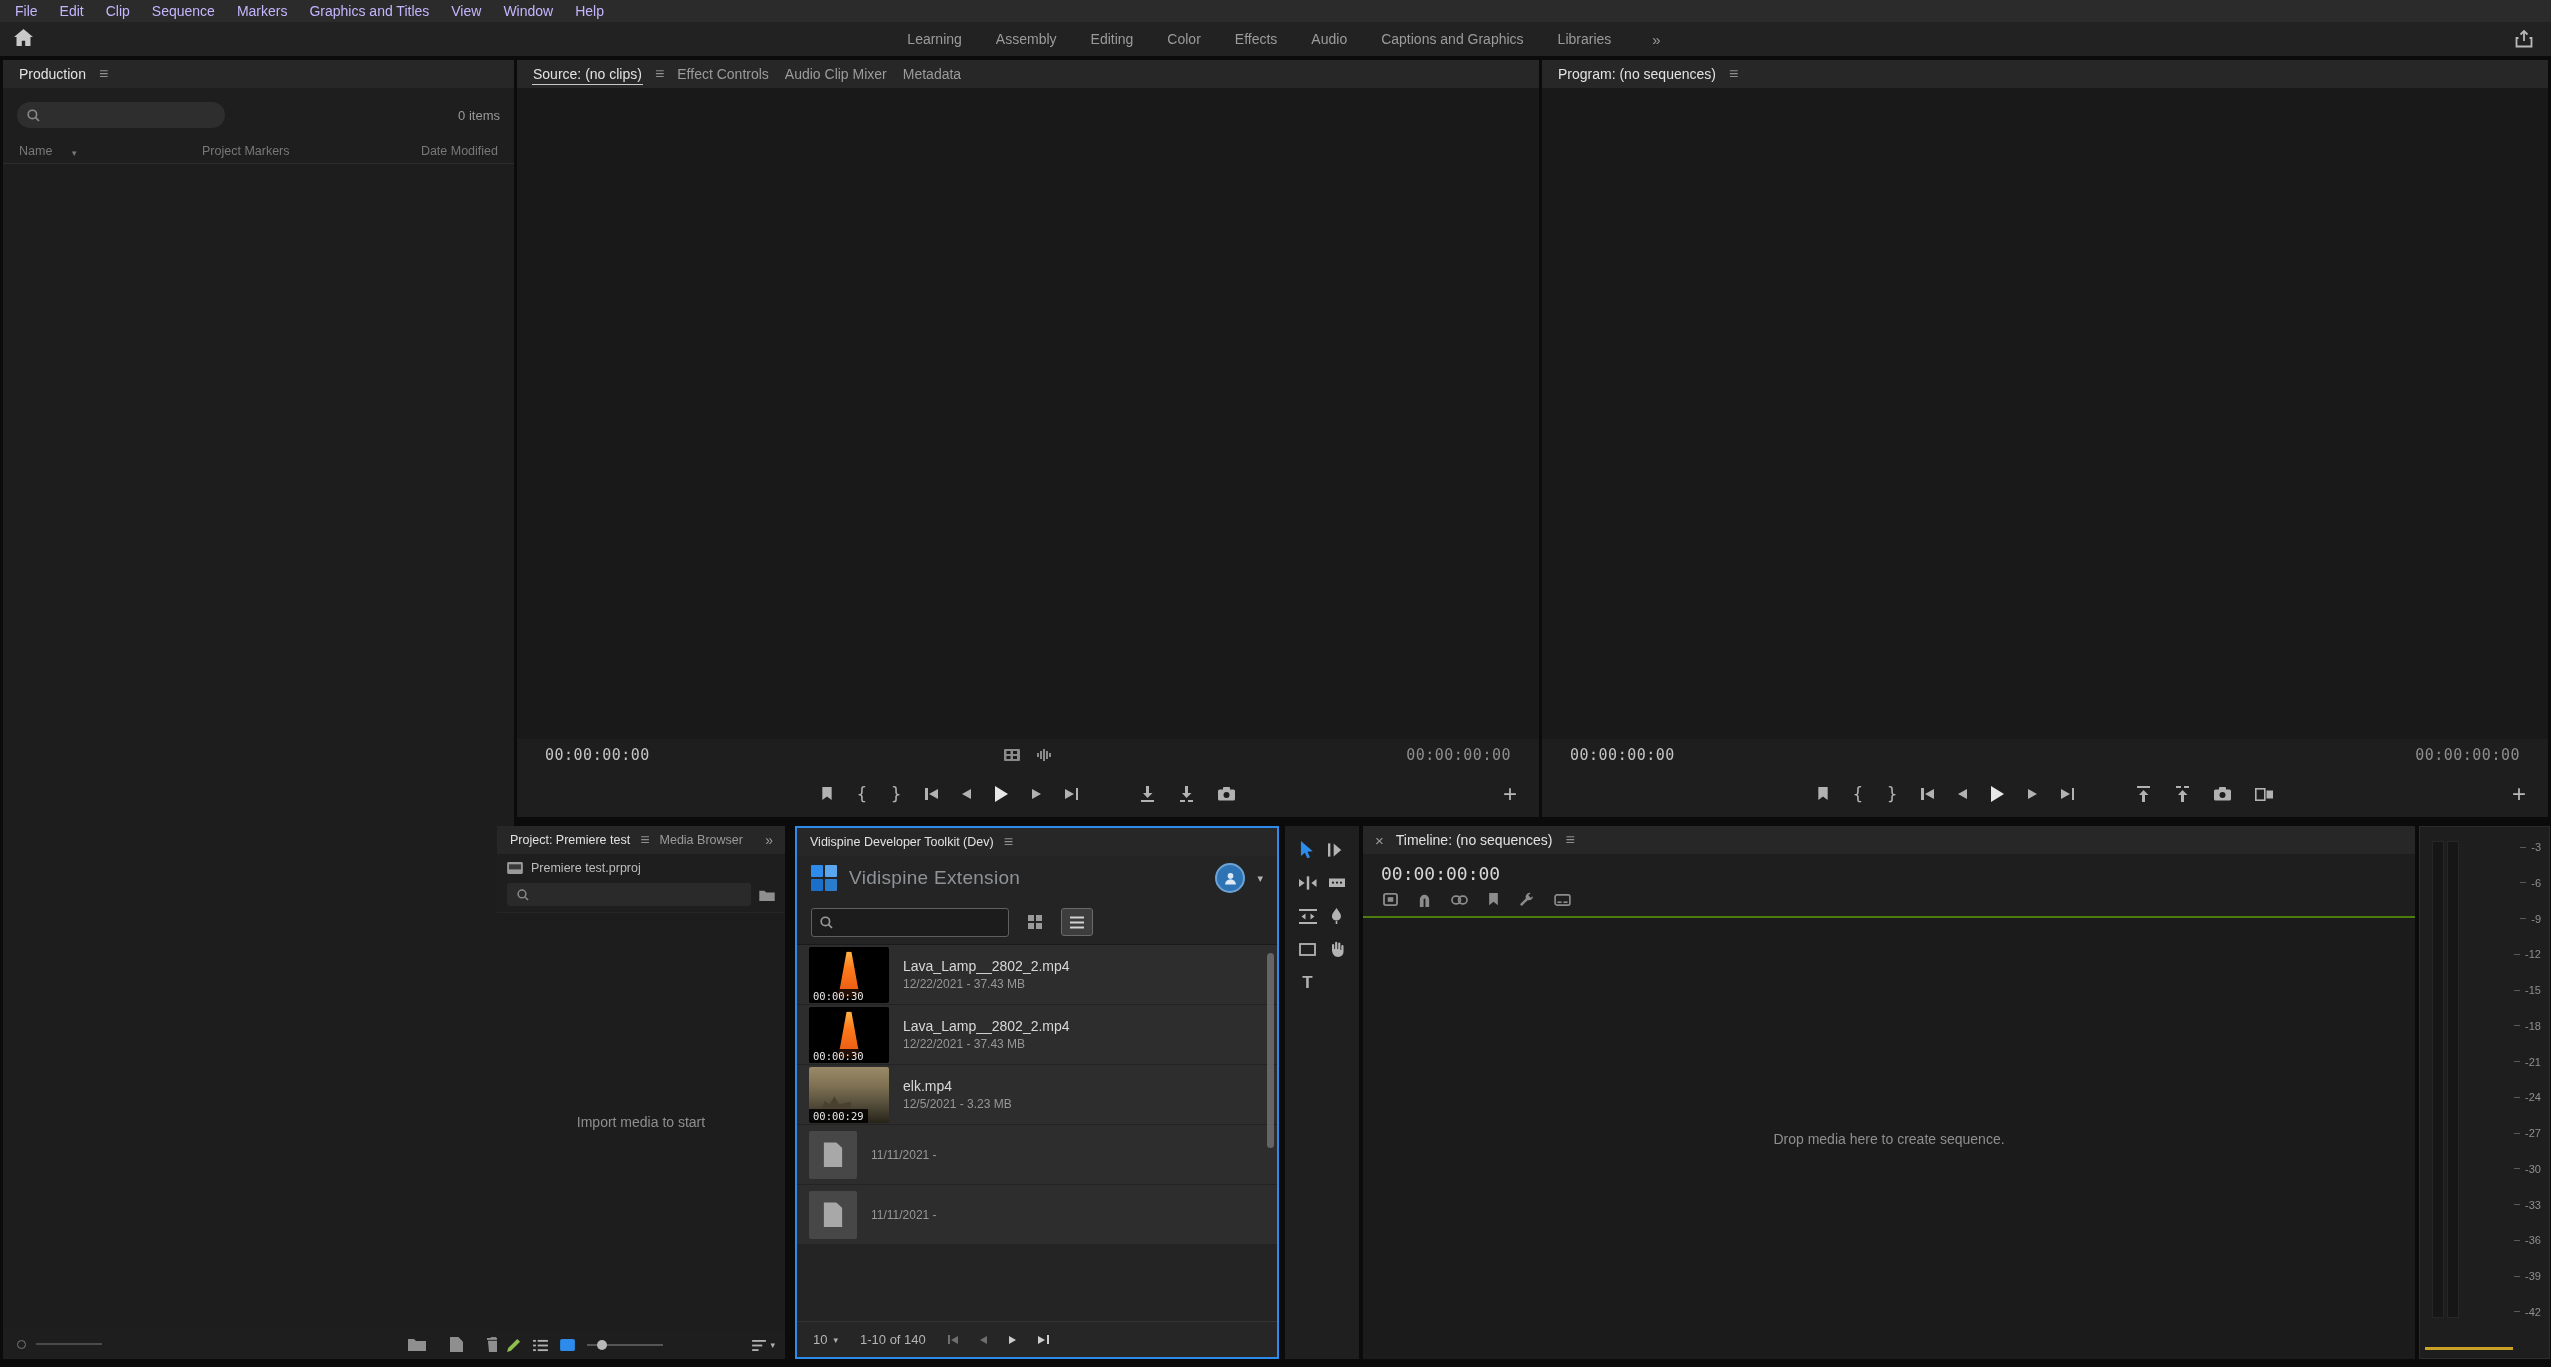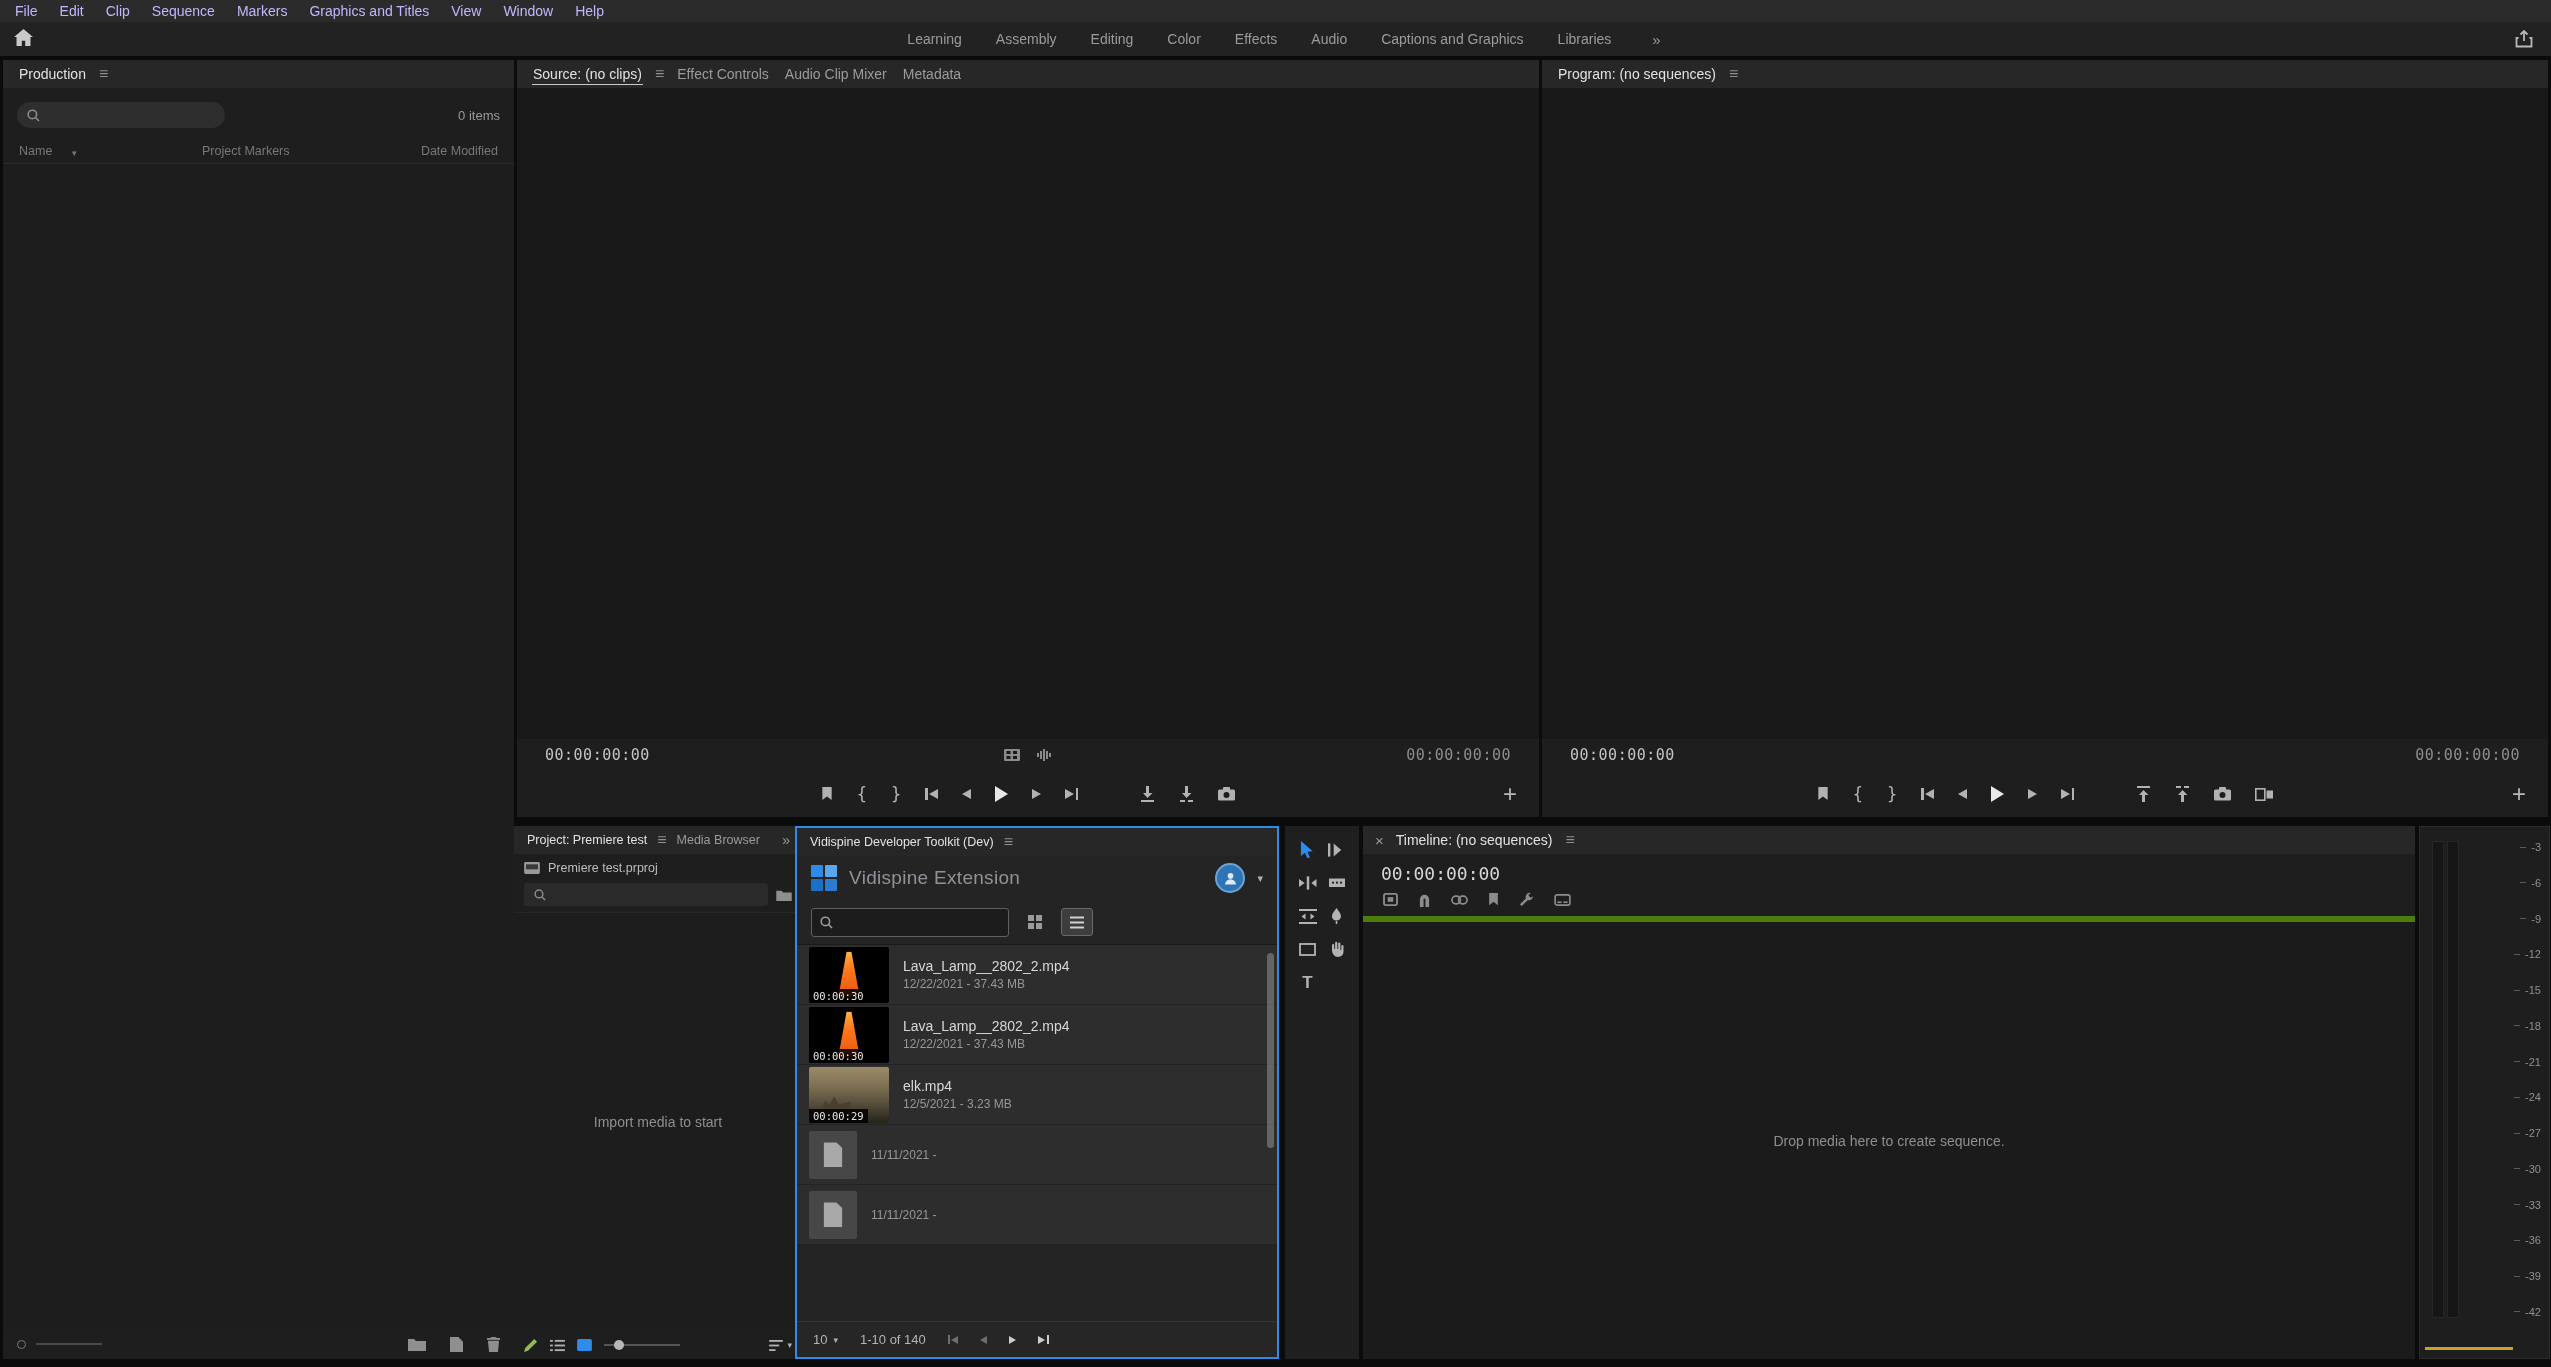--- a/index.html
+++ b/index.html
@@ -32,21 +32,21 @@
 .tab.underl::after{content:"";position:absolute;left:7px;right:7px;bottom:3px;height:1px;background:#c9c9c9}
 .tabbar.small .tab{font-size:12.5px;padding:0 5px}
 .hamb{color:#8f8f8f;font-size:16px;padding:0 5px}
 .closex{color:#9a9a9a;font-size:15px;padding:0 4px}
 .ov-right{margin-left:auto;color:#9b9b9b;font-size:14px;padding:0 4px}
 
 
 .p-production{left:3px;top:60px;width:511px;height:1299px}
 .p-source{left:517px;top:60px;width:1022px;height:757px}
 .p-program{left:1542px;top:60px;width:1006px;height:757px}
-.p-project{left:514px;top:826px;width:288px;height:533px}
+.p-project{left:497px;top:826px;width:288px;height:533px}
 .p-vidispine{left:795px;top:826px;width:484px;height:533px;border:2px solid #2d8ceb;background:#242424}
 .p-tools{left:1285px;top:826px;width:74px;height:533px;background:#1f1f1f}
 .p-timeline{left:1363px;top:826px;width:1052px;height:533px}
 .p-meters{left:2419px;top:826px;width:131px;height:533px;background:#1e1e1e;border:1px solid #2c2c2c}
 
 
 .pp-row1{display:flex;align-items:center;padding:14px 14px 10px}
 .searchbox{display:flex;align-items:center;gap:8px;width:208px;height:26px;background:#2e2e2e;border-radius:13px;padding:0 10px;color:#8a8a8a}
 .searchbox.slim{height:23px;border-radius:3px;background:#2a2a2a;flex:1}
 .items-count{margin-left:auto;color:#999;font-size:13px}
@@ -140,21 +140,21 @@
 
 
 .tools-grid{display:grid;grid-template-columns:1fr 1fr;row-gap:9px;padding:12px 8px;justify-items:center;align-items:center}
 .tool{width:26px;height:24px;display:flex;align-items:center;justify-content:center;color:#b3b3b3}
 .tool.active{color:#2d8ceb}
 .tool-T{font-size:17px;font-weight:bold;color:#b3b3b3;line-height:1}
 
 
 .tl-tc{font-family:"DejaVu Sans Mono",monospace;font-size:18px;color:#d6d6d6;padding:9px 0 2px 18px}
 .tl-tools{display:flex;align-items:center;gap:20px;padding:6px 0 9px 20px;color:#8c8c8c}
-.tl-body{flex:1;background:#1b1b1b;display:flex;align-items:center;justify-content:center;color:#8f8f8f;font-size:14px;border-top:6px solid #4d7c0f}
+.tl-body{flex:1;background:#1b1b1b;display:flex;align-items:center;justify-content:center;color:#8f8f8f;font-size:14px;border-top:2px solid #4d7c0f}
 
 
 .meter-inner{position:relative;width:100%;height:100%}
 .meter-bars{position:absolute;left:12px;top:14px;bottom:40px;display:flex;gap:3px}
 .mbar{width:12px;height:100%;background:#161616;border:1px solid #262626}
 .meter-scale{position:absolute;right:8px;top:14px;bottom:40px;display:flex;flex-direction:column;justify-content:space-between;align-items:flex-end}
 .scale-row{display:flex;align-items:center;gap:5px;color:#8f8f8f;font-size:11px}
 .tickline{width:6px;height:1px;background:#5a5a5a}
 .meter-clipline{position:absolute;left:5px;bottom:8px;width:88px;height:3px;background:#c9a227}
 </style>

